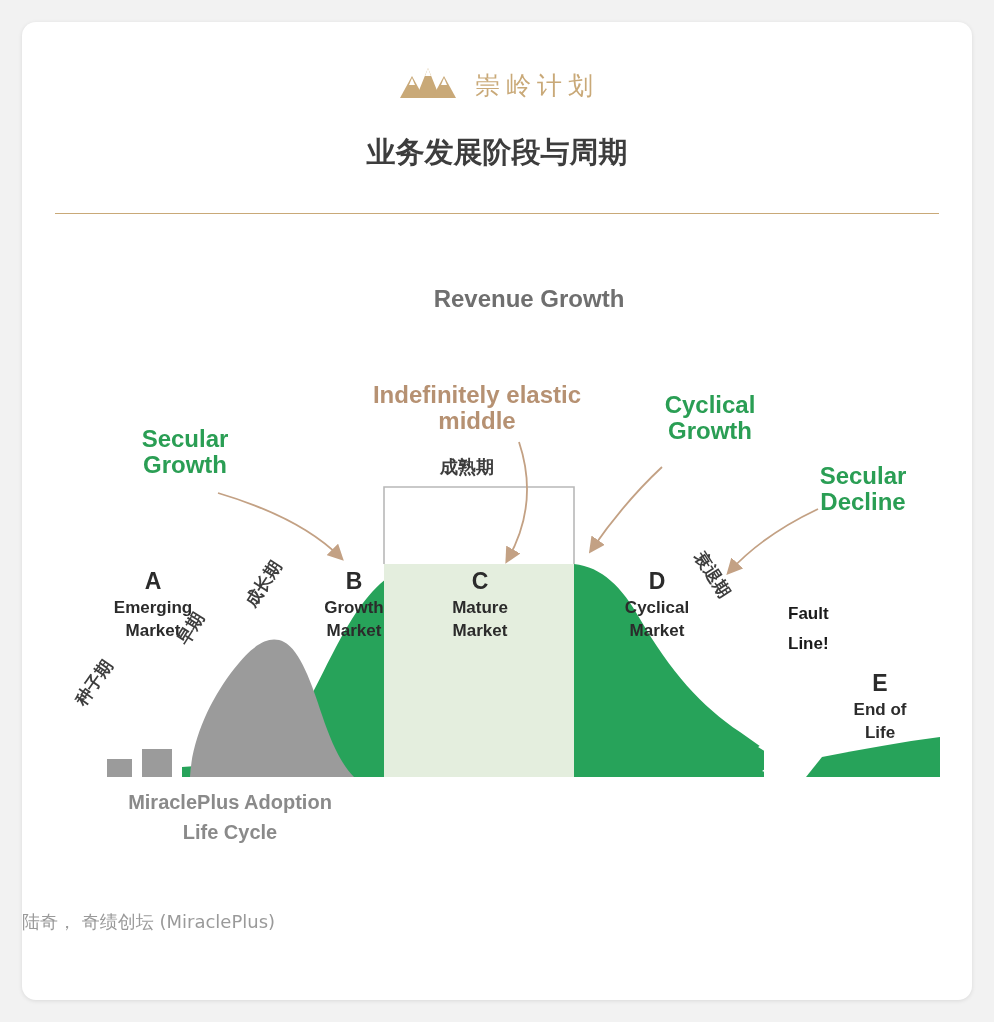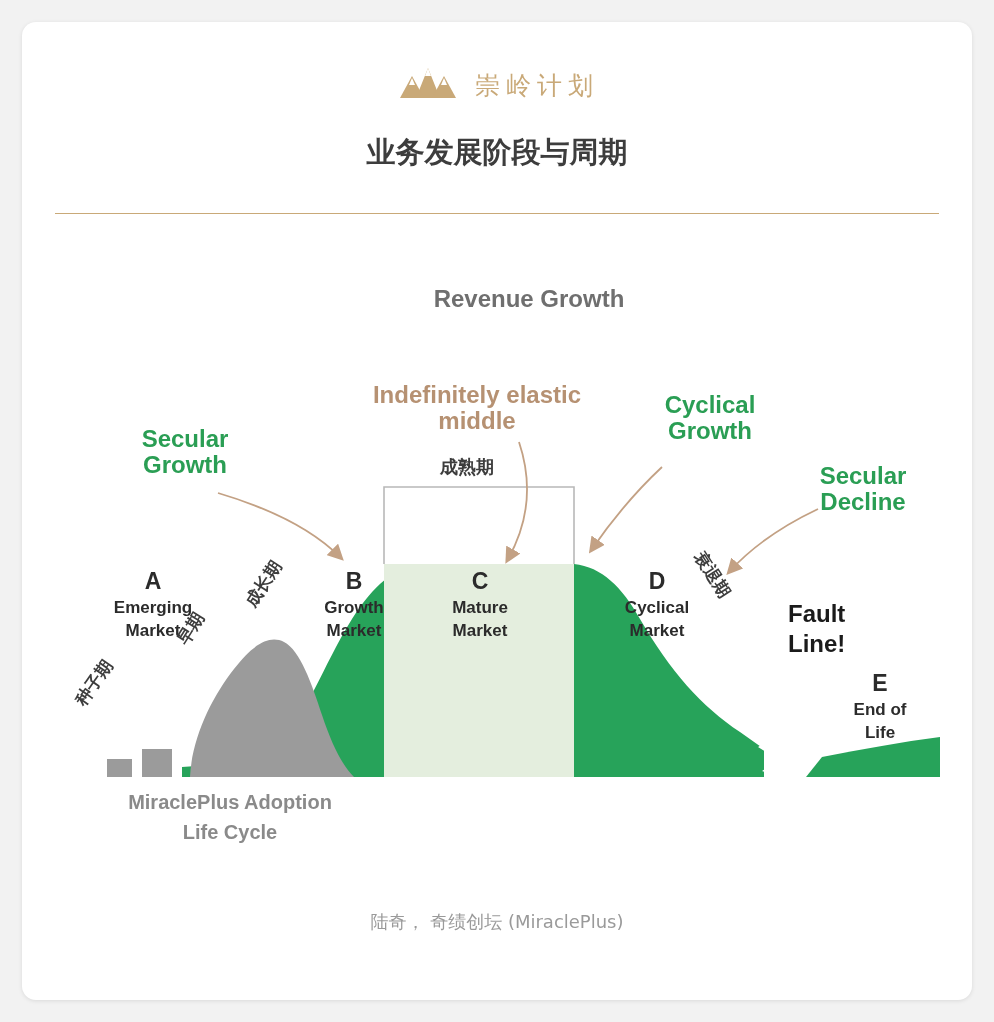--- a/index.html
+++ b/index.html
@@ -137,30 +137,29 @@
     width: 320px;
     text-align: center;
     color: #8a8a8a;
     font-size: 20px;
     font-weight: bold;
     line-height: 30px;
   }
   .fault {
     position: absolute;
     color: #1b1b1b;
-    font-size: 24px;
+    font-size: 17px;
     font-weight: bold;
     line-height: 30px;
   }
   .footer-note {
     position: absolute;
     left: 0;
     top: 888px;
     width: 950px;
-    text-align: center;
     color: #9a9a9a;
     font-size: 18px;
     font-family: "DejaVu Sans", "Liberation Sans", sans-serif;
   }
 </style>
 </head>
 <body>
 
 <div id="root">
   <div class="card">

